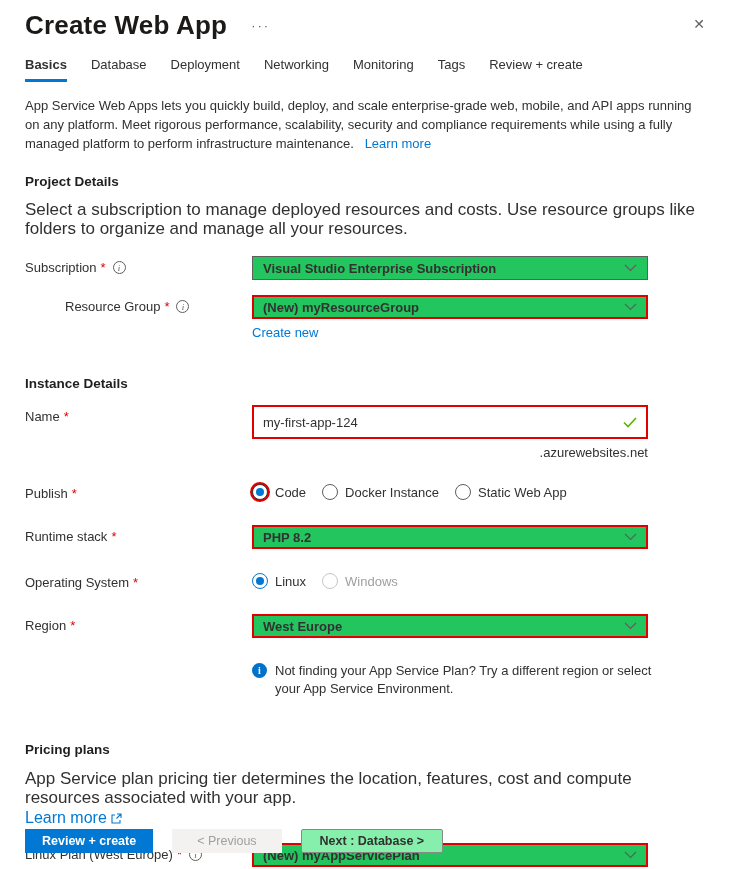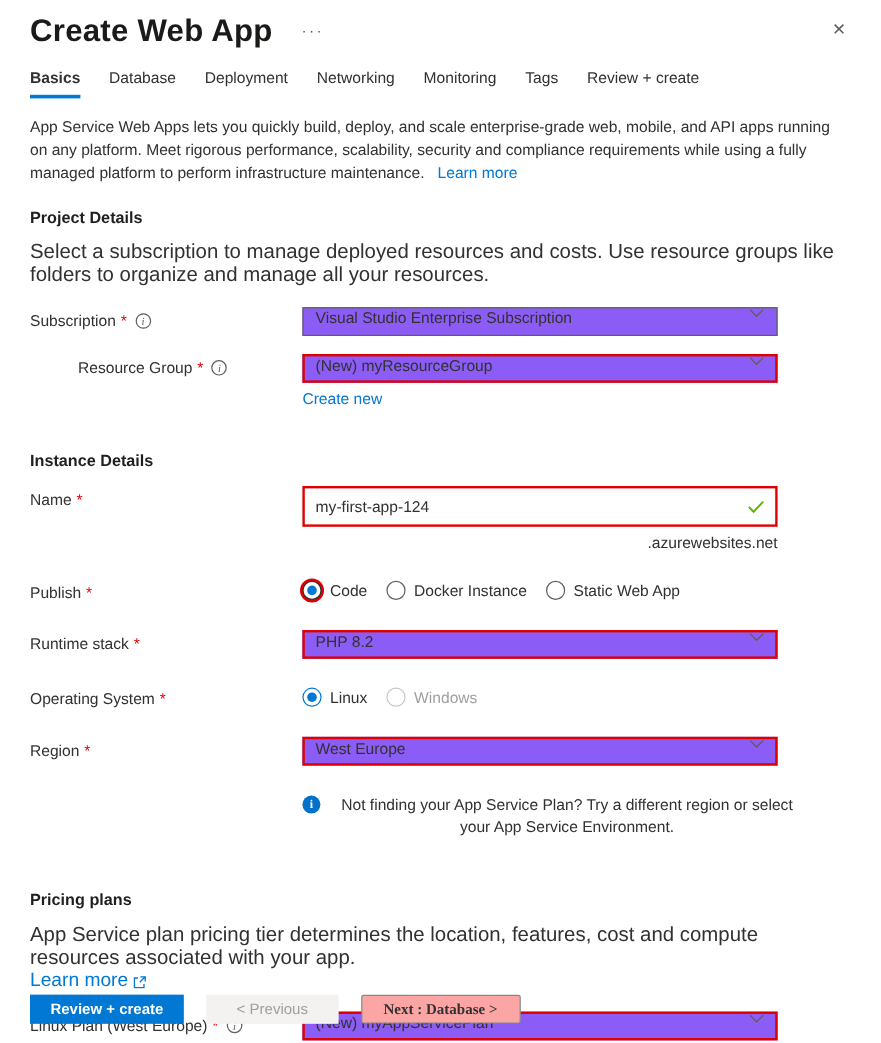--- a/index.html
+++ b/index.html
@@ -27,22 +27,22 @@
   
   .form-row { display:flex; align-items:flex-start; }
   .label-cell { width:227px; flex:none; font-size:13px; padding-top:4px; display:flex; align-items:center; }
   .label-cell.indented { padding-left:40px; }
   .req { color:#e00000; margin-left:4px; }
   .tip-icon { display:inline-flex; align-items:center; justify-content:center; width:13px; height:13px;
     border:1px solid #605e5c; border-radius:50%; font-size:9px; color:#605e5c; margin-left:7px;
     font-family:"Liberation Serif", serif; font-style:italic; cursor:pointer; }
   .control-cell { width:396px; flex:none; }
 
-  .dropdown { height:24px; border:1px solid #605e5c; display:flex; align-items:flex-start;
-    padding:0 10px; font-size:13px; background:#8b5cf6; cursor:pointer; }
+  .dropdown { height:24px; border:1px solid #605e5c; display:flex; align-items:center;
+    padding:0 10px; font-size:13px; background:#22c55e; cursor:pointer;font-weight:bold; }
   .dropdown.invalid { border:2px solid #e00000; padding:0 9px; }
   .dropdown .chev { margin-left:auto; display:flex; }
 
   .textfield { height:34px; border:2px solid #e00000; display:flex; align-items:center;
     padding:0 9px; background:#fff; }
   .textfield input { border:none; outline:none; flex:1; font-size:13px; font-family:"Liberation Sans",sans-serif; color:#323130; background:transparent; }
   .check { display:flex; margin-left:6px; }
 
   .sub-link { margin-top:6px; font-size:13px; }
   .suffix-row { margin-top:6px; font-size:13px; text-align:right; width:396px; color:#323130; }
@@ -57,21 +57,21 @@
   .radio-circle.error-ring { box-shadow:0 0 0 2px #e00000; border-color:#323130; }
   .radio-circle.disabled { border-color:#c8c6c4; }
   .radio-label { font-size:13px; margin-left:7px; }
   .radio-label.disabled { color:#a19f9d; }
 
   
   .info-note { display:flex; margin-left:227px; margin-top:24px; width:430px; }
   .info-badge { width:15px; height:15px; border-radius:50%; background:#0072c9; color:#fff; flex:none;
     display:flex; align-items:center; justify-content:center; font-size:10px; font-weight:700; margin-top:1px;
     font-family:"Liberation Serif", serif; }
-  .info-text { font-size:13px; line-height:18px; margin-left:8px; width:395px;text-align:center; }
+  .info-text { font-size:13px; line-height:18px; margin-left:8px; width:395px; }
 
   .learn-row { display:flex; align-items:center; margin-top:2px; }
   .ext-icon { display:flex; margin-left:4px; }
 
   
   .mt-sub { margin-top:18px; }
   .mt-res { margin-top:15px; }
   .mt-inst { margin-top:36px; }
   .mt-name { margin-top:14px; }
   .mt-pub { margin-top:22px; }
@@ -80,21 +80,21 @@
   .mt-reg { margin-top:24px; }
   .mt-pricing { margin-top:44px; }
   .mt-lp { margin-top:16px; }
 
   
   .footer { position:absolute; left:25px; bottom:16px; display:flex; align-items:center; gap:19px; }
   .btn { height:24px; font-size:12.5px; display:flex; align-items:center; justify-content:center;
     cursor:pointer; font-family:"Liberation Sans",sans-serif; }
   .btn-primary { background:#0078d4; color:#fff; font-weight:700; border:1px solid #0078d4; padding:0 16px; min-width:108px; }
   .btn-disabled { background:#f3f2f1; color:#a19f9d; border:1px solid #f3f2f1; padding:0 24px; cursor:default; }
-  .btn-secondary { background:#fca5a5; color:#323130; border:1px solid #8a8886; font-weight:700; padding:0 18px; border-radius:2px;font-family:Liberation Serif, serif; }
+  .btn-secondary { background:#86efac; color:#323130; border:1px solid #8a8886; font-weight:700; padding:0 18px; border-radius:2px; }
 </style>
 </head>
 <body>
 
 <div class="page">
 
   <div class="header">
     <div class="title">Create Web App</div>
     <div class="more-dots">···</div>
     <div class="close-x">✕</div>

